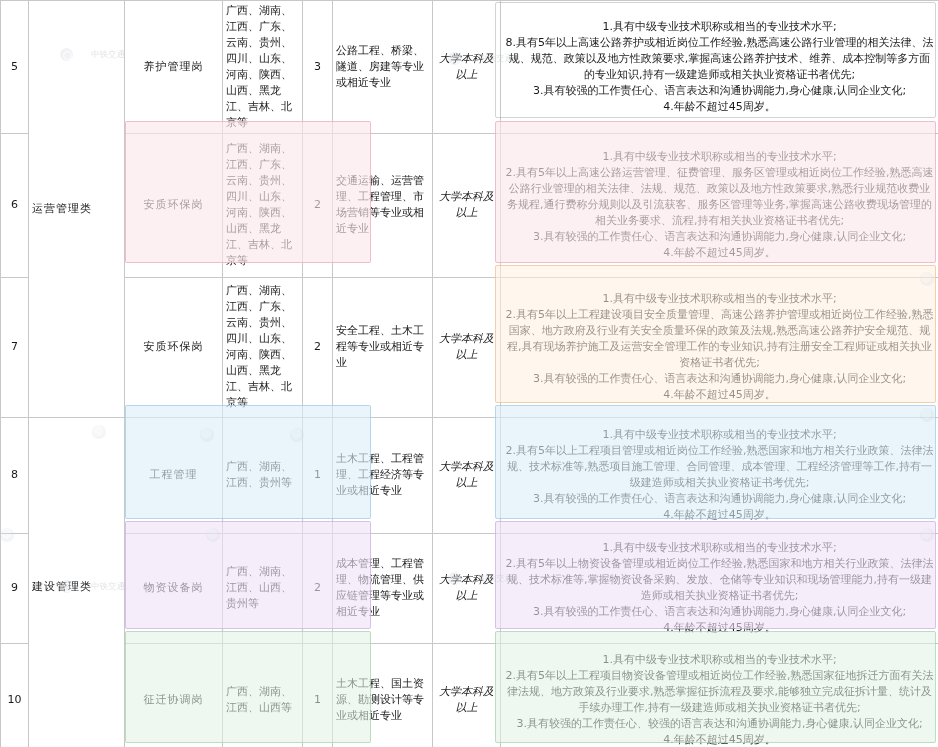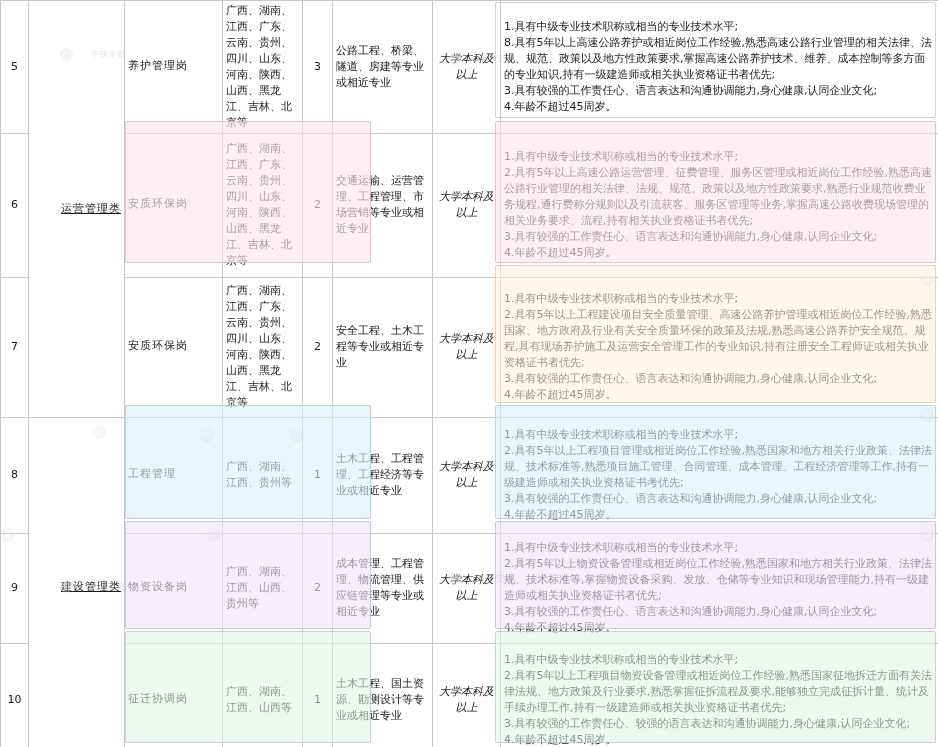--- a/index.html
+++ b/index.html
@@ -41,32 +41,30 @@
   col.c-major   { width: 100px; }
   col.c-edu     { width: 68px; }
   col.c-req     { width: 438px; }
 
   td.no {
     text-align: center;
     font-size: 12px;
     color: #222;
   }
   td.cat {
-    text-align: right;
+    text-align: left;
     font-size: 12px;
     letter-spacing: 1px;
     color: #111;
-    text-decoration: underline;
   }
   td.post {
-    text-align: left;
+    text-align: center;
     font-size: 12px;
     letter-spacing: 1px;
     color: #111;
-    font-family: Liberation Mono, monospace;
   }
   td.region {
     text-align: left;
     font-size: 12px;
     line-height: 1.55;
     padding-left: 6px;
     padding-right: 4px;
     color: #111;
   }
   td.num {
@@ -88,21 +86,21 @@
     color: #111;
     font-style: italic;
   }
   td.req {
     text-align: left;
     font-size: 11.5px;
     line-height: 1.42;
     padding: 3px 4px 3px 5px;
     color: #111;
   }
-  td.req div { white-space: normal; }
+  td.req div { white-space: normal; text-align: center; }
 
   
   .tint {
     position: absolute;
     pointer-events: none;
     border-radius: 2px;
   }
   .tint.pink {
     background: rgba(252, 231, 235, 0.62);
     border: 1px solid rgba(226, 150, 170, 0.55);

